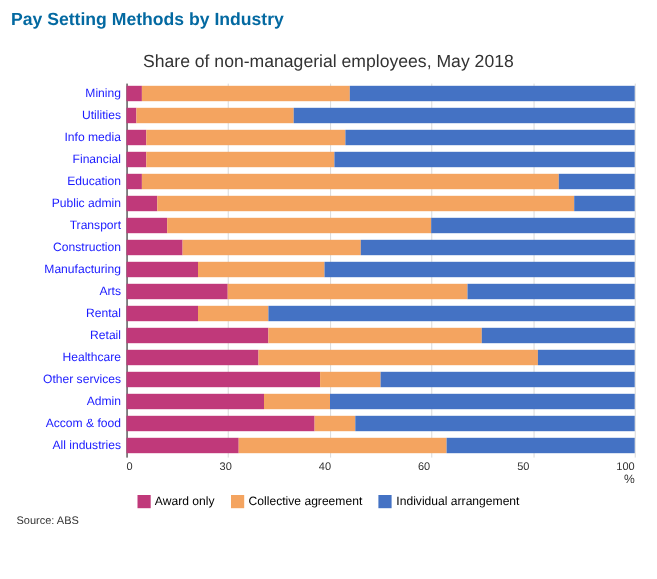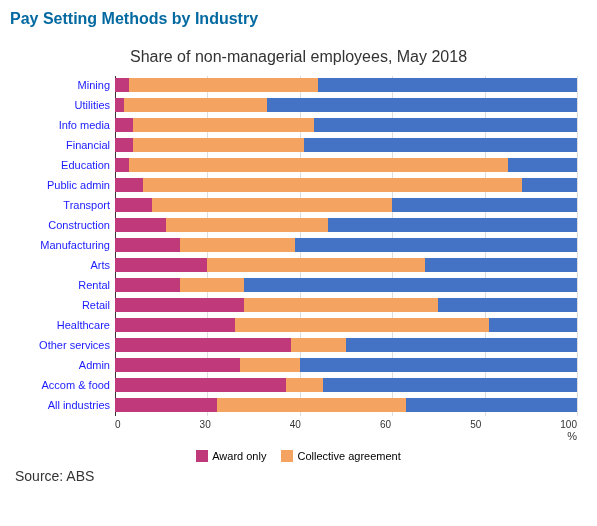--- a/index.html
+++ b/index.html
@@ -102,21 +102,21 @@
     .legend-item {
       display: flex;
       align-items: center;
       gap: 4px;
     }
     .legend-swatch {
       width: 12px;
       height: 12px;
     }
     .source {
-      font-size: 14px;
+      font-size: 10px;
       color: #333;
       margin-top: 6px;
       padding-left: 5px;
     }
     .axis-line {
       border-left: 1px solid #333;
       position: absolute;
       left: 105px;
       top: 0;
       bottom: 0;
@@ -291,14 +291,18 @@
 
 <div class="legend" id="legend">
     <div class="legend-item">
       <div class="legend-swatch" style="background: rgb(192, 57, 122);"></div>
       <span>Award only</span>
     </div>
     <div class="legend-item">
       <div class="legend-swatch" style="background: rgb(244, 164, 96);"></div>
       <span>Collective agreement</span>
     </div>
+    <div class="legend-item">
+      <div class="legend-swatch" style="background: rgb(68, 114, 196);"></div>
+      <span>Individual arrangement</span>
+    </div>
   </div>
 <div class="source">Source:    ABS</div>
 
 </body></html>

